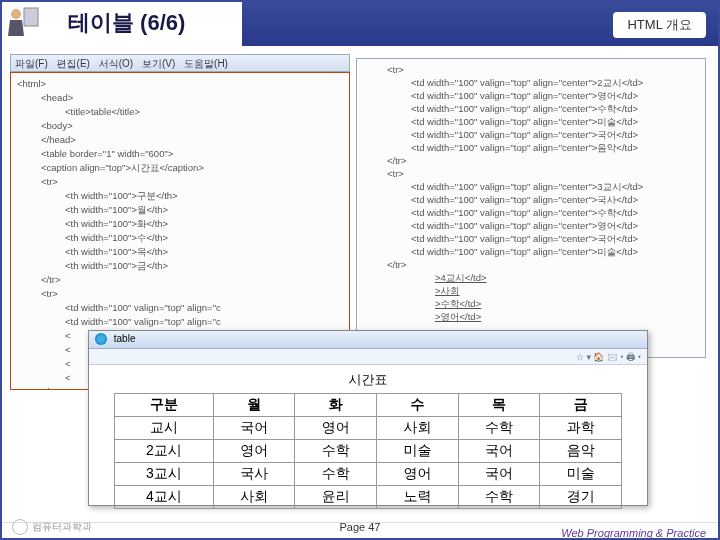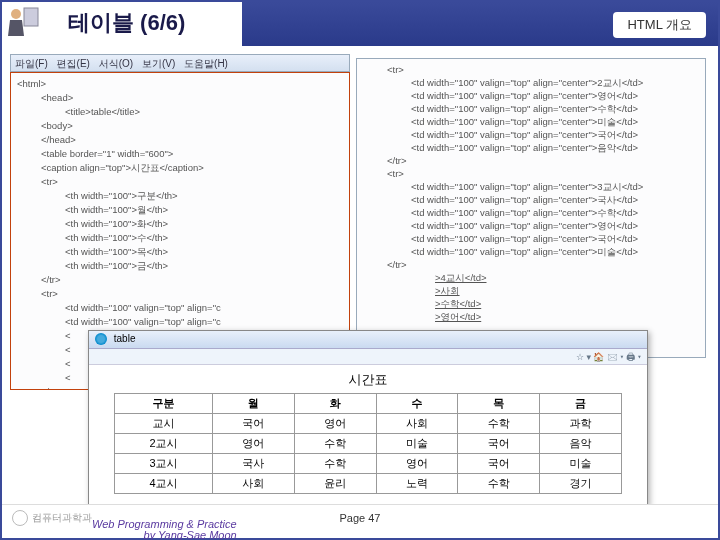--- a/index.html
+++ b/index.html
@@ -20,24 +20,24 @@
   .codeB { position:absolute; left:346px; top:4px; width:350px; height:300px; background:#fcfcfd; border:1px solid #9ab; font-family:Consolas,monospace; font-size:9.5px; line-height:13px; color:#555; padding:4px 6px; overflow:hidden; }
   .ind1{padding-left:24px;} .ind2{padding-left:48px;} .ind3{padding-left:72px;text-decoration:underline;}
 
   .browser { position:absolute; left:78px; top:276px; width:560px; height:176px; background:#fff; border:1px solid #888; box-shadow:2px 2px 6px rgba(0,0,0,0.3); }
   .btitle { height:18px; background:linear-gradient(#e8f0fb,#cadaf0); font-size:10px; padding:2px 6px; border-bottom:1px solid #aac; }
   .btitle .ie { display:inline-block; width:12px; height:12px; background:radial-gradient(circle,#4ad 40%,#08c 70%); border-radius:50%; vertical-align:middle; margin-right:4px;}
   .btool { height:16px; background:#eef4fb; border-bottom:1px solid #ccd; position:relative;}
   .btool .r { position:absolute; right:6px; top:1px; font-size:9px; color:#678; }
   .bcontent { padding:4px 25px; }
   .bcontent .cap { text-align:center; font-size:13px; margin:2px 0 4px; }
-  table.tt { border-collapse:collapse; width:100%; font-size:11px; }
+  table.tt { border-collapse:collapse; width:100%; font-size:14px; }
   table.tt th, table.tt td { border:1px solid #999; padding:2px 4px; text-align:center; }
 
-  .ftr { position:absolute; bottom:0; left:0; right:0; height:34px; display:flex; align-items:center; padding:0 12px 8px 10px; font-size:10px; background:#fff; border-top:1px solid #ddd;}
+  .ftr { position:absolute; bottom:0; left:0; right:0; height:16px; display:flex; align-items:center; justify-content:space-between; padding:0 12px 8px 10px; font-size:10px; background:#fff; border-top:1px solid #ddd;}
   .ftr .logo { display:flex; align-items:center; gap:4px; color:#999;}
   .ftr .logo .circ{width:16px;height:16px;border:1px solid #bbb;border-radius:50%;}
   .ftr .pn { font-size:11px; color:#333; position:absolute; left:50%; transform:translateX(-50%);}
   .ftr .cr { font-style:italic; color:#5a3aa0; text-align:right; line-height:11px; font-family:"Times New Roman",serif; font-size:11px;margin-top:24px;}
 </style>
 </head>
 <body>
 
 <div class="slide">
   <div class="hdr">

